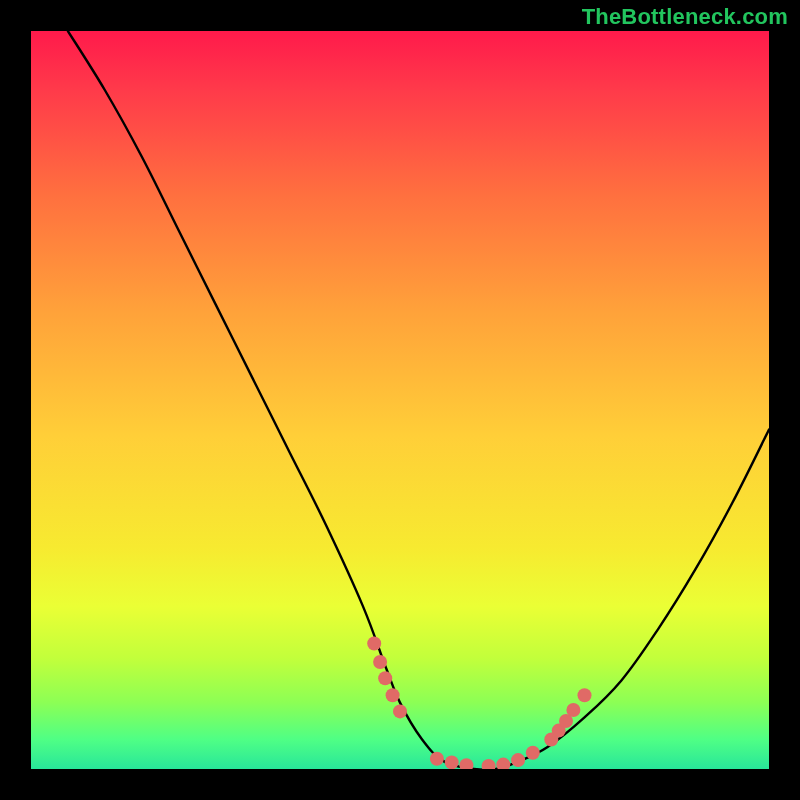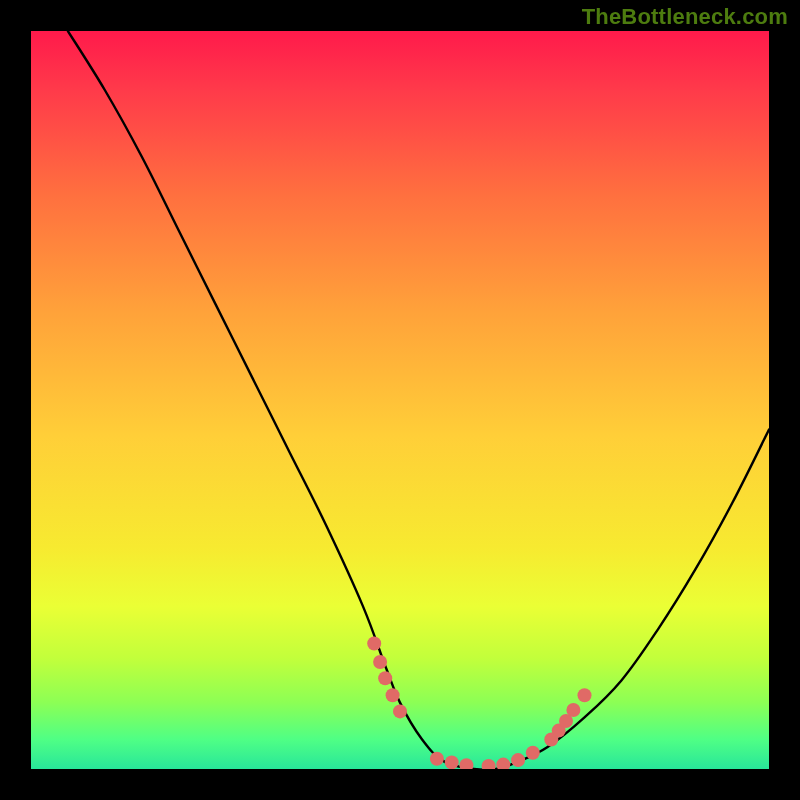--- a/index.html
+++ b/index.html
@@ -14,21 +14,21 @@
   .frame {
     position: relative;
     width: 800px;
     height: 800px;
     background: #000;
   }
   .watermark {
     position: absolute;
     top: 4px;
     right: 12px;
-    color: #4d7c0f;
+    color: #22c55e;
     font-size: 22px;
     font-weight: 600;
     letter-spacing: 0.2px;
     z-index: 20;
   }
   .plot-area {
     position: absolute;
     left: 31px;
     top: 31px;
     width: 738px;

